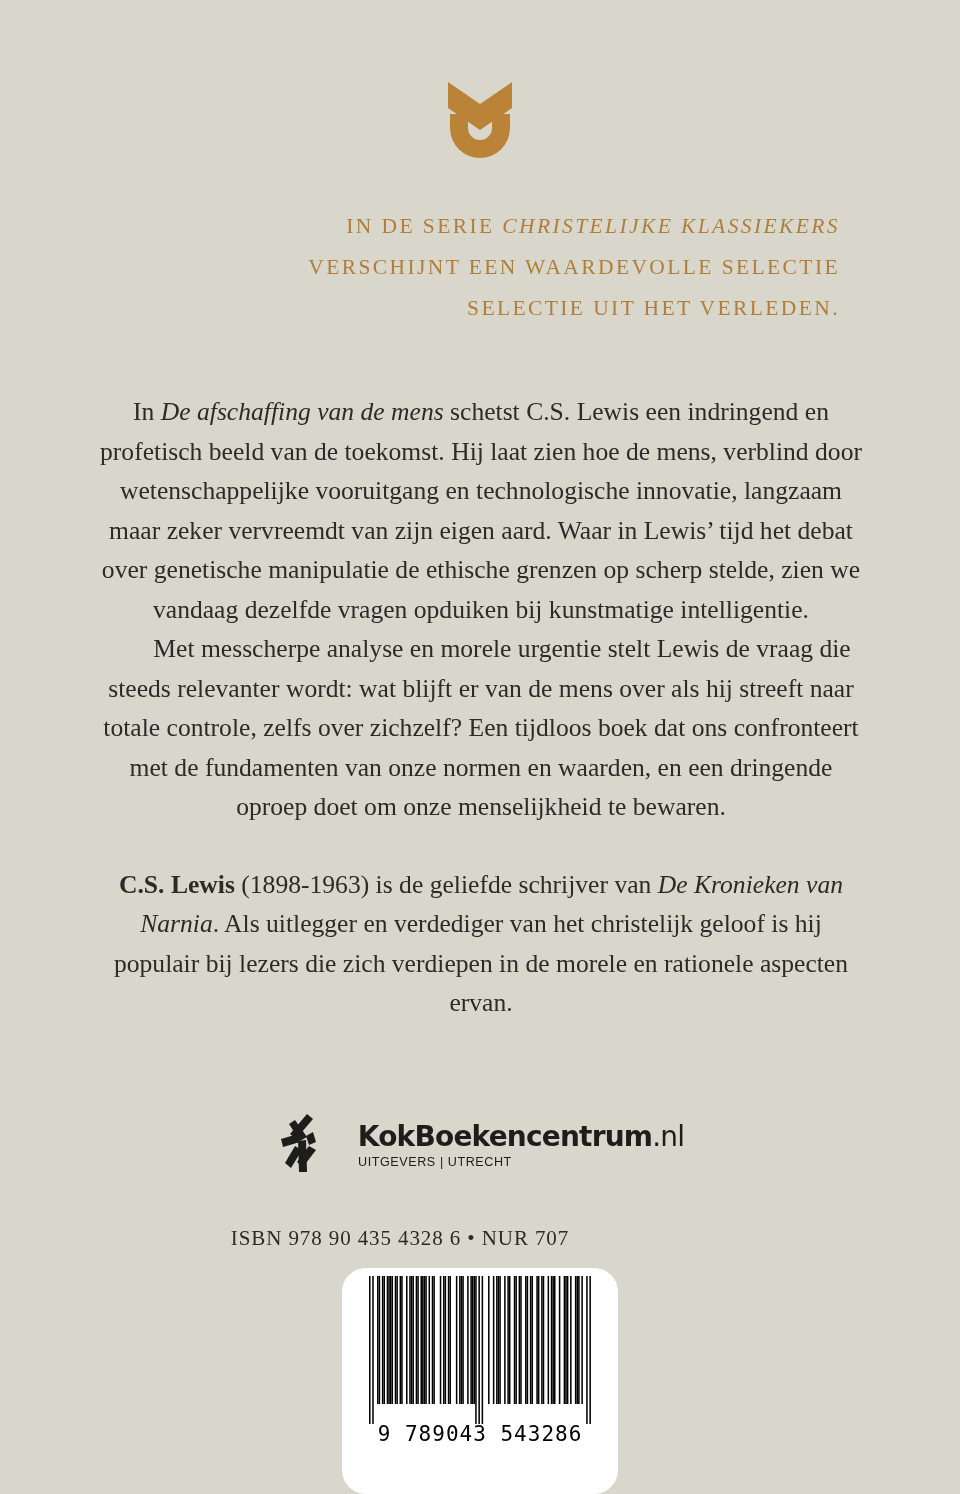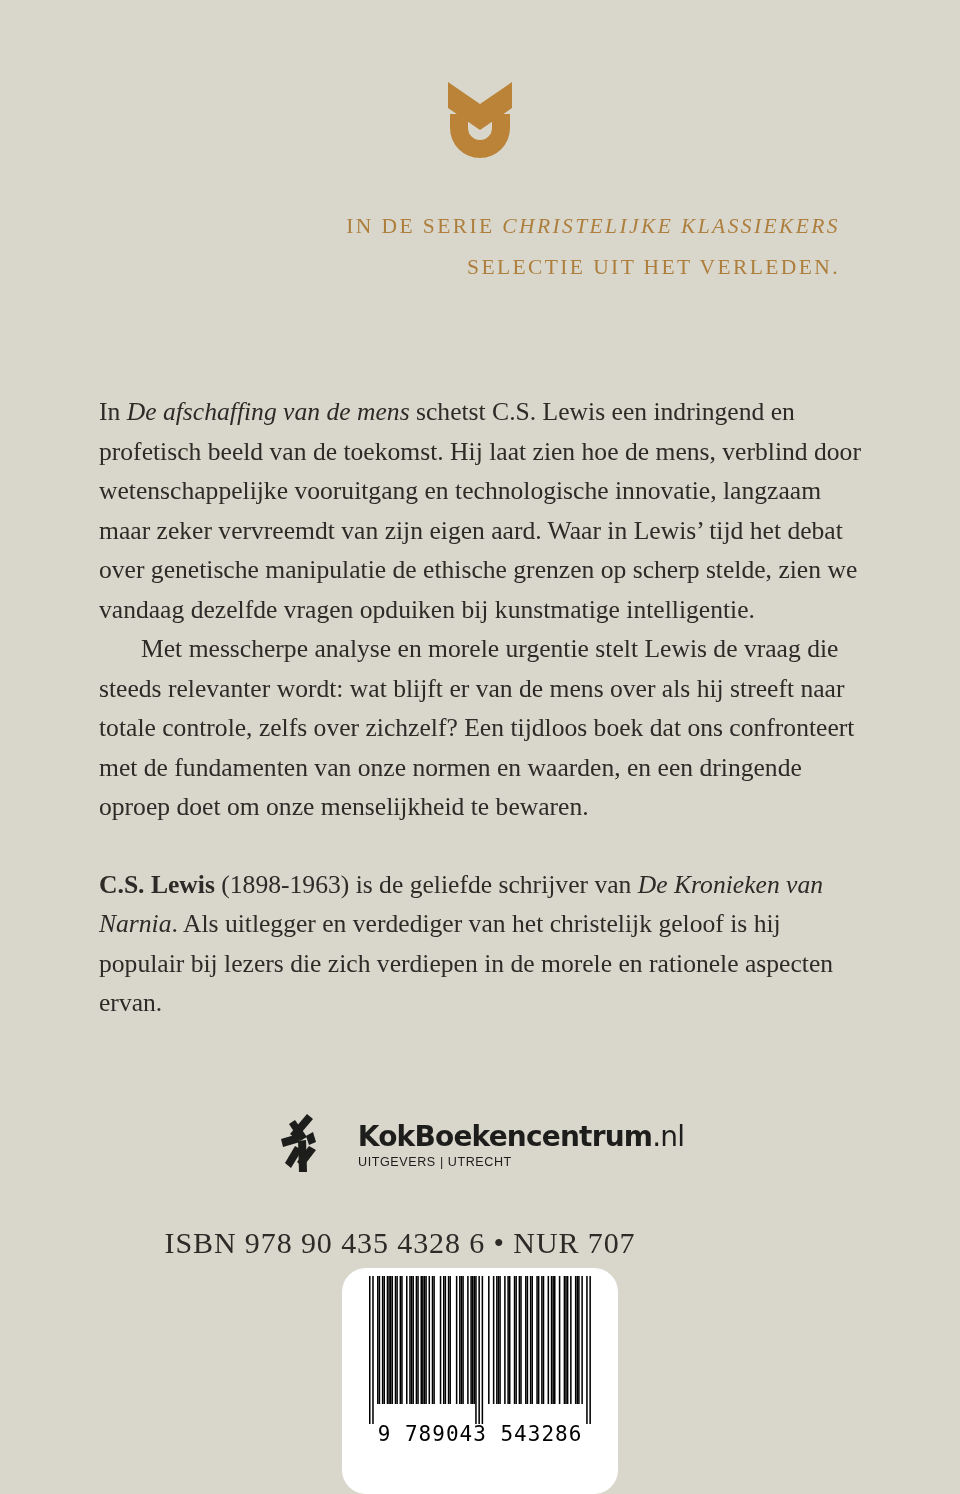--- a/index.html
+++ b/index.html
@@ -57,21 +57,21 @@
 
   
   .body-copy {
     position: absolute;
     top: 392px;
     left: 99px;
     width: 764px;
     color: #2c2b27;
     font-size: 25.6px;
     line-height: 39.5px;
-    text-align: left;
+    text-align: center;
   }
   .body-copy p {
     margin: 0;
   }
   .body-copy p.indent {
     text-indent: 42px;
   }
   .body-copy p.bio {
     margin-top: 38px;
   }
@@ -119,21 +119,21 @@
   }
 
   
   .isbn-line {
     position: absolute;
     top: 1226px;
     left: 0;
     width: 800px;
     text-align: center;
     color: #2c2b27;
-    font-size: 30px;
+    font-size: 21px;
     letter-spacing: 0.9px;
     font-family: "Liberation Serif", "DejaVu Serif", serif;
   }
 
   
   .barcode-panel {
     position: absolute;
     left: 342px;
     top: 1268px;
     width: 276px;
@@ -175,20 +175,21 @@
 
         <path d="M8 36 L8 50 A30 30 0 0 0 68 50 L68 36 L50 36 L50 50
                  A12 12 0 0 1 26 50 L26 36 Z" fill="#bb8337"></path>
         <path d="M26 36 L50 36 L38 47 Z" fill="#bb8337"></path>
       </svg>
     </span>
   </div>
 
   <div class="series-blurb">
     <span class="ln"><span>IN DE SERIE </span><i>CHRISTELIJKE KLASSIEKERS</i></span>
+    <span class="ln">VERSCHIJNT EEN WAARDEVOLLE SELECTIE</span>
     <span class="ln">SELECTIE UIT HET VERLEDEN.</span>
   </div>
 
   <div class="body-copy">
     <p><span>In </span><i>De afschaffing van de mens</i><span> schetst C.S. Lewis een indringend en profetisch beeld van de toekomst. Hij laat zien hoe de mens, verblind door wetenschappelijke vooruitgang en technologische innovatie, langzaam maar zeker vervreemdt van zijn eigen aard. Waar in Lewis’ tijd het debat over genetische manipulatie de ethische grenzen op scherp stelde, zien we vandaag dezelfde vragen opduiken bij kunstmatige intelligentie.</span></p>
     <p class="indent">Met messcherpe analyse en morele urgentie stelt Lewis de vraag die steeds relevanter wordt: wat blijft er van de mens over als hij streeft naar totale controle, zelfs over zichzelf? Een tijdloos boek dat ons confronteert met de fundamenten van onze normen en waarden, en een dringende oproep doet om onze menselijkheid te bewaren.</p>
     <p class="bio"><b>C.S. Lewis</b><span> (1898-1963) is de geliefde schrijver van </span><i>De Kronieken van Narnia</i><span>. Als uitlegger en verdediger van het christelijk geloof is hij populair bij lezers die zich verdiepen in de morele en rationele aspecten ervan.</span></p>
   </div>
 
   <div class="publisher">

